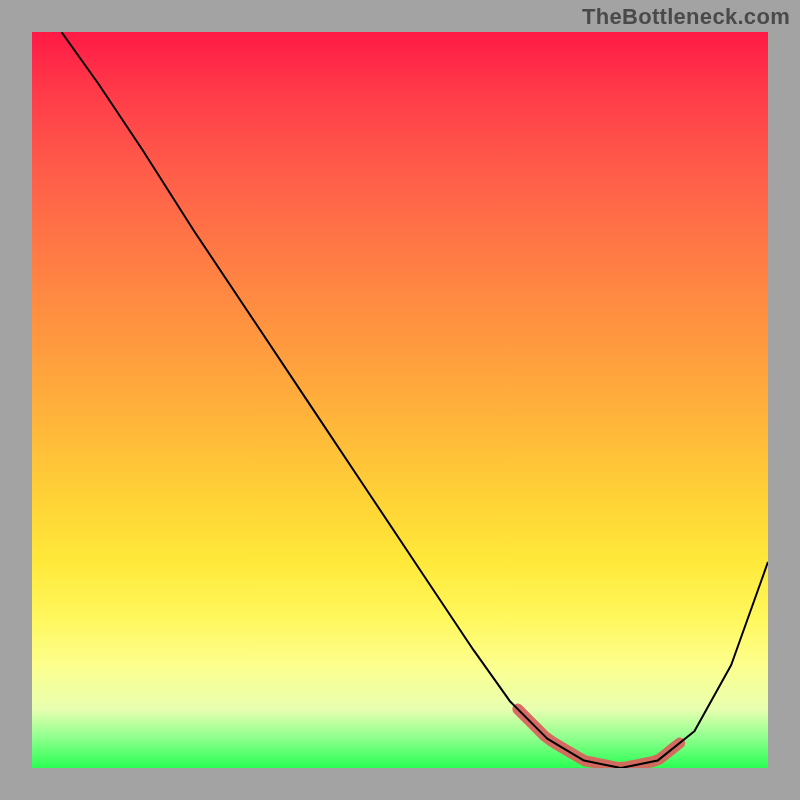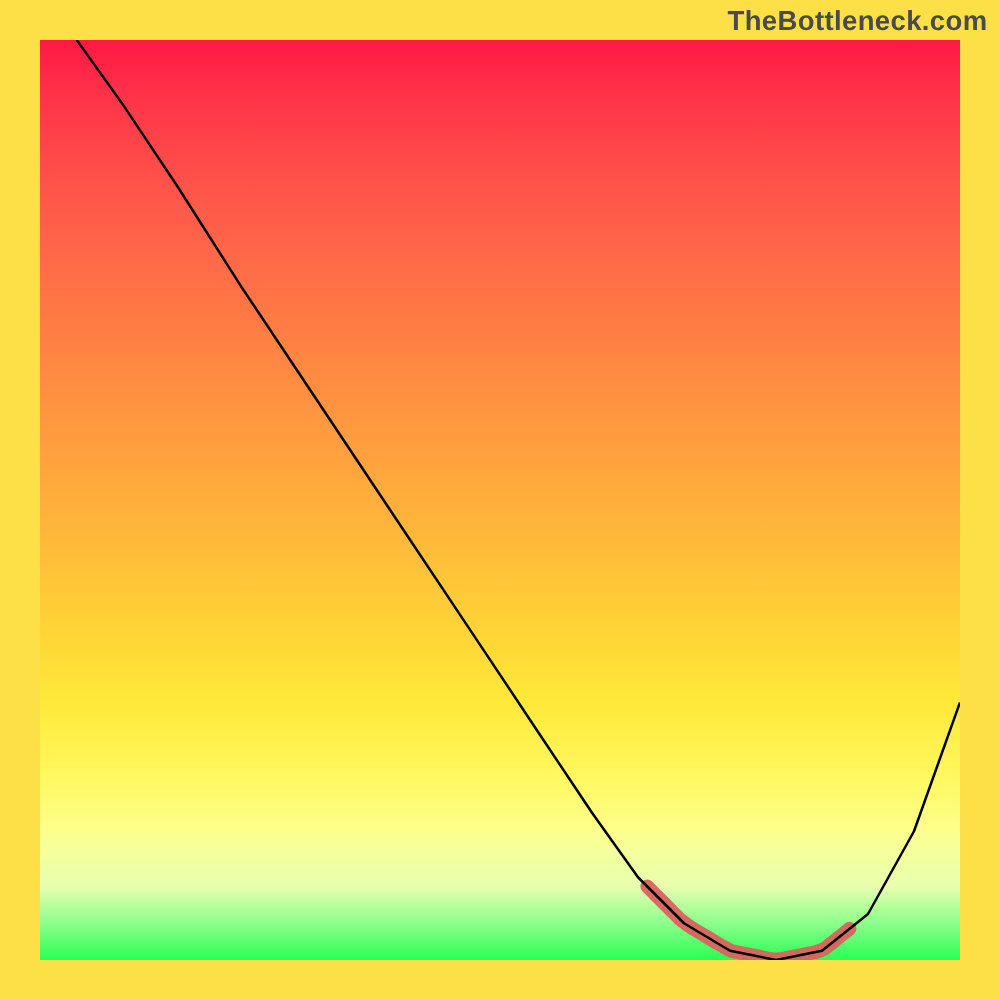--- a/index.html
+++ b/index.html
@@ -1,21 +1,21 @@
 <!DOCTYPE html>
 <html><head>
 <meta charset="utf-8">
 <style>
   * { margin: 0; padding: 0; box-sizing: border-box; }
   html, body { width: 800px; height: 800px; overflow: hidden; background: #000; }
   .frame {
     position: relative;
     width: 800px;
     height: 800px;
-    background: #fde047;
+    background: #a3a3a3;
   }
   .watermark {
     position: absolute;
     top: 4px;
     right: 10px;
     font-family: Arial, sans-serif;
     font-size: 22px;
     font-weight: bold;
     color: #4a4a4a;
     letter-spacing: 0.3px;

